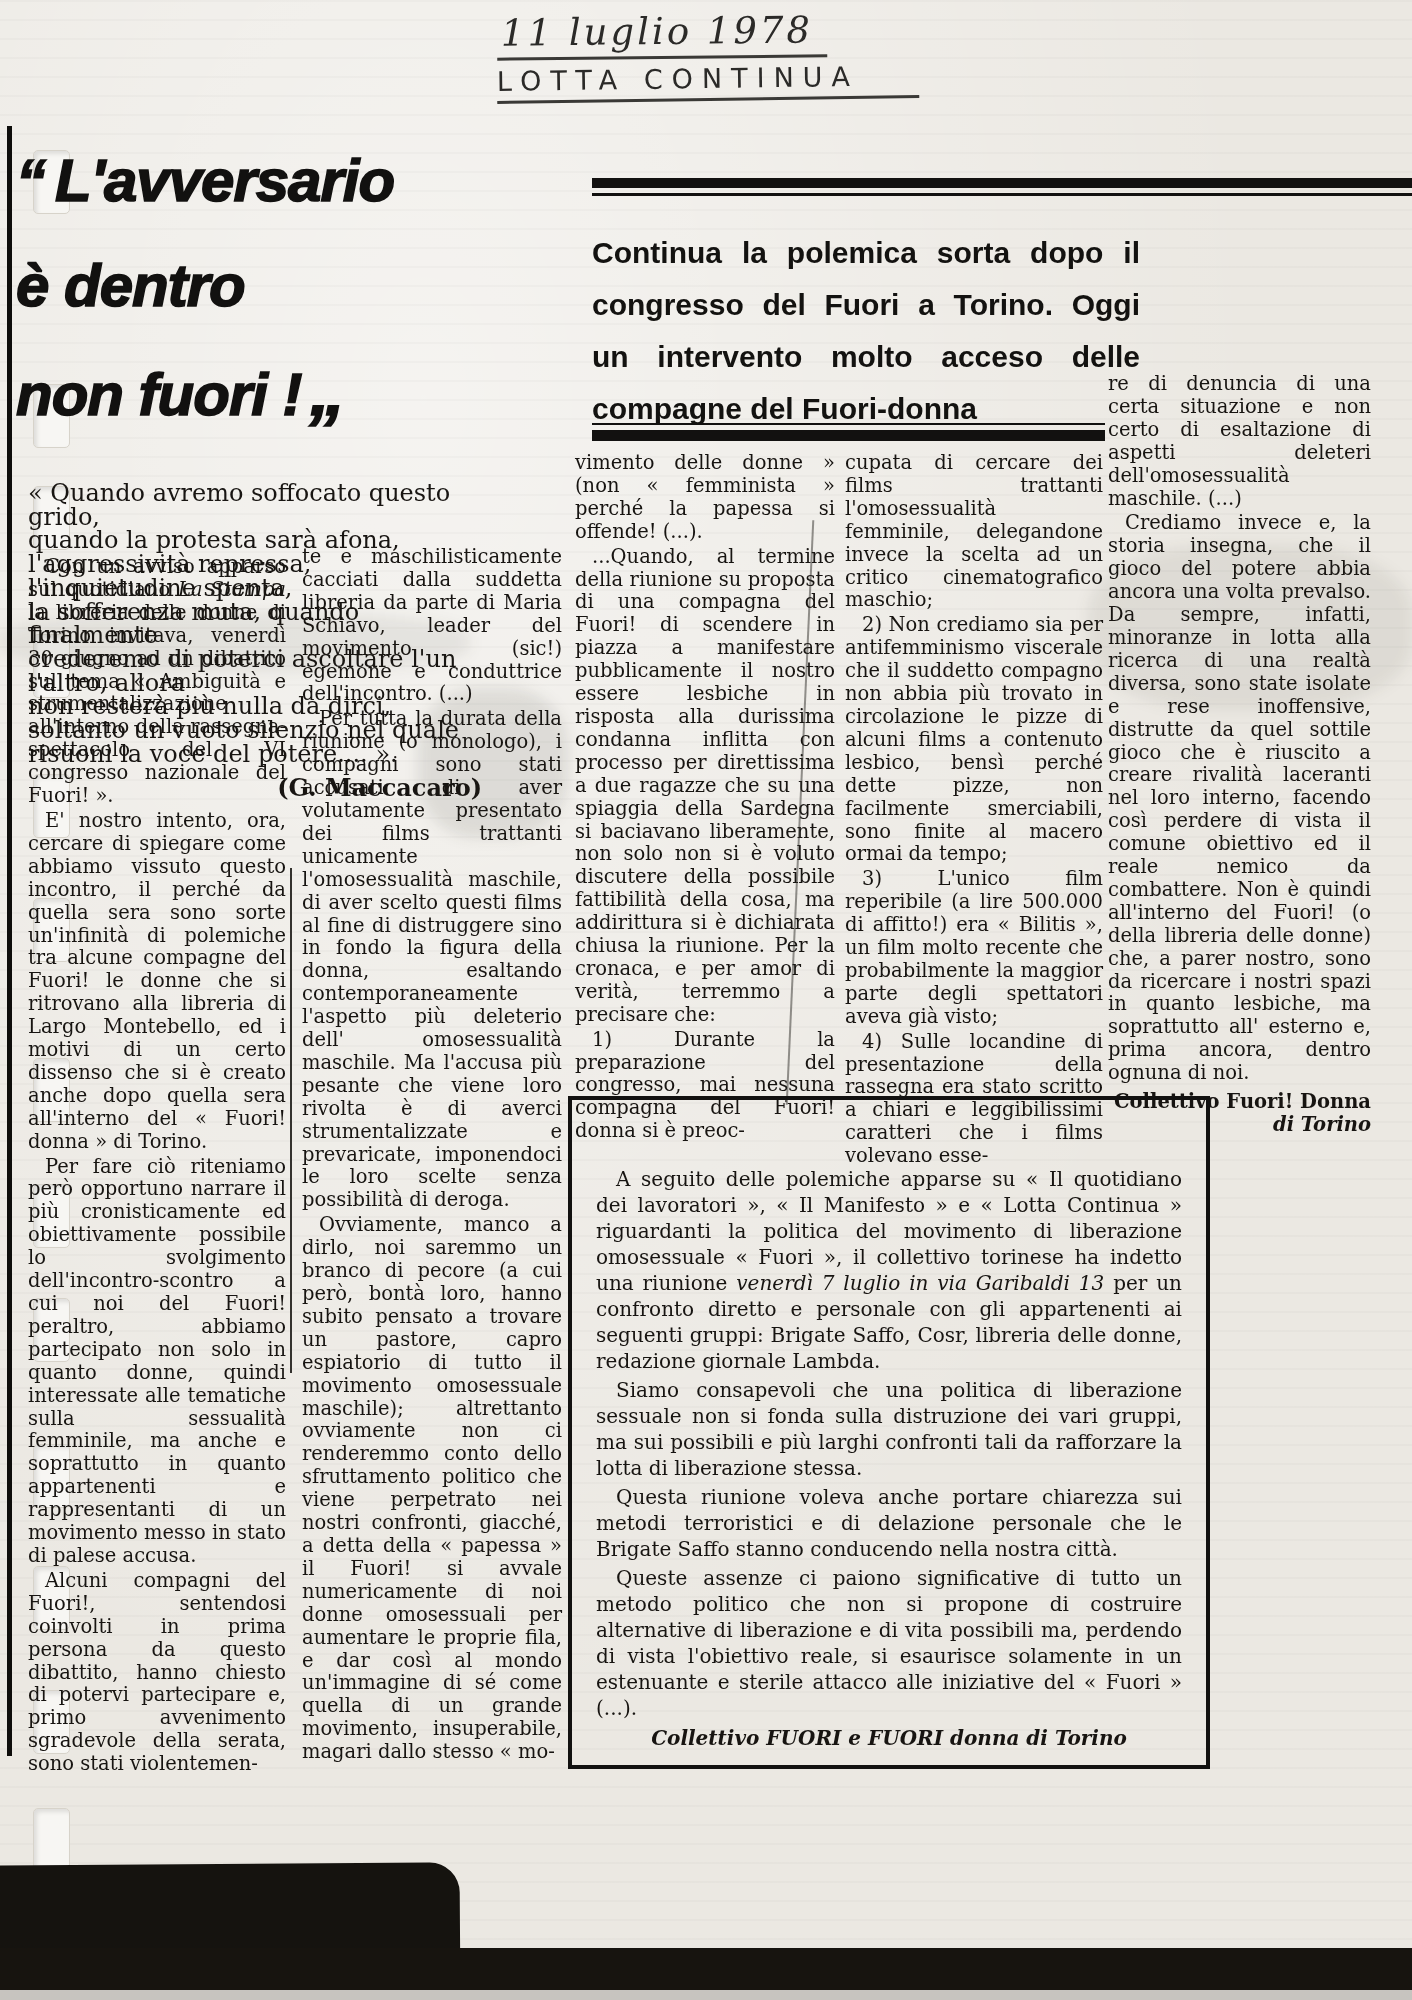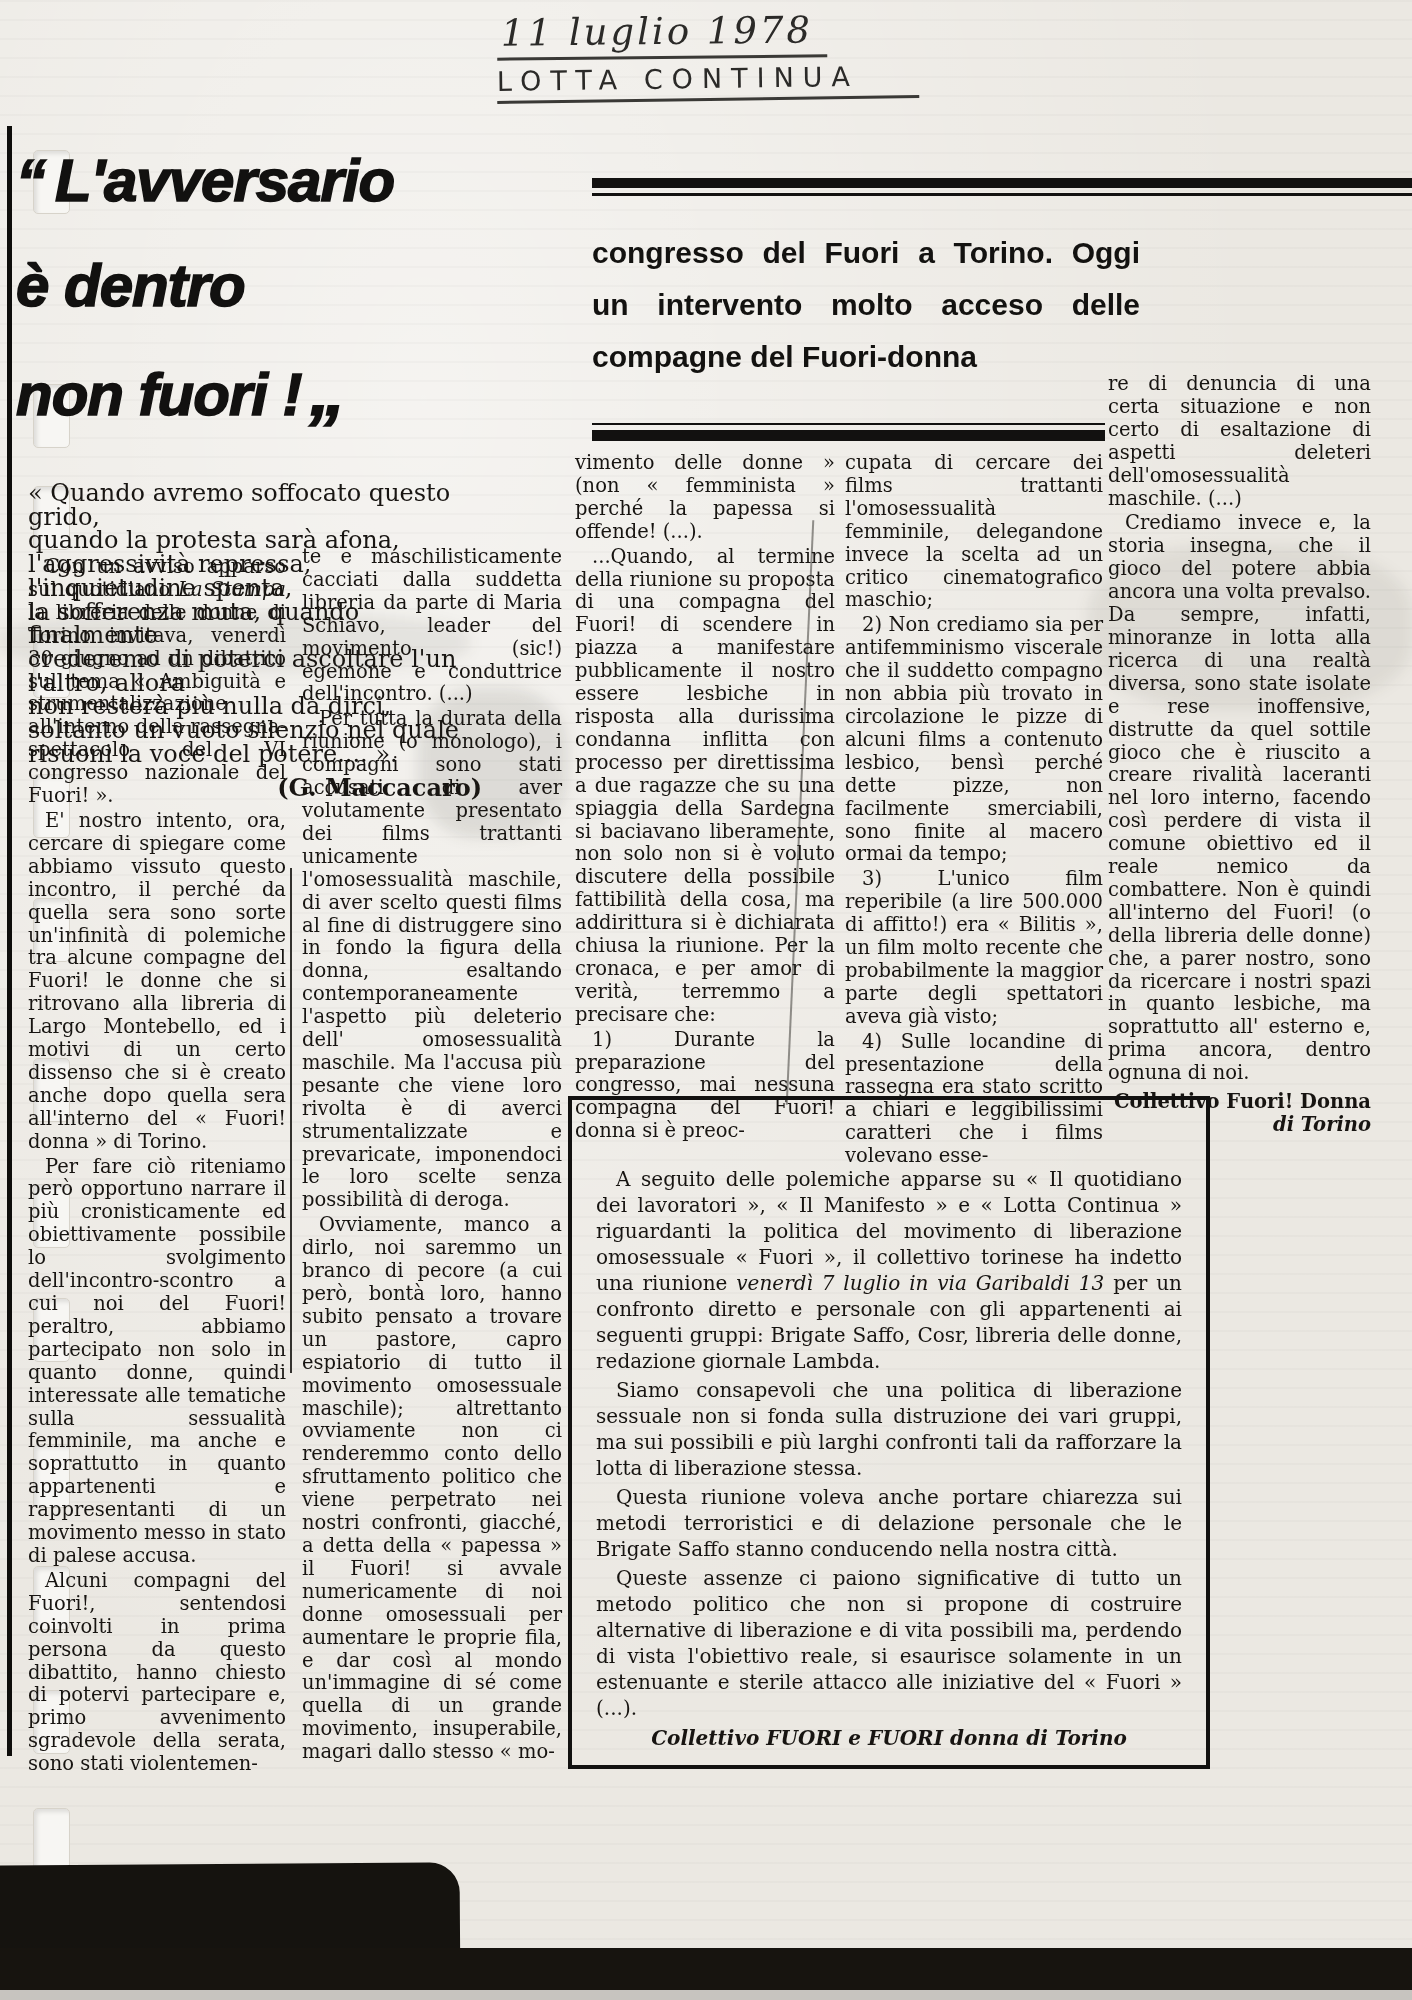--- a/index.html
+++ b/index.html
@@ -132,20 +132,21 @@
     <div>soltanto un vuoto silenzio nel quale</div>
     <div>risuoni la voce del potere.... ».</div>
     <div class="epigraph-attr">(G. Maccacaro)</div>
   </div>
 
   <div class="rule-top">
     <div class="thick"></div>
       <div class="thin"></div>
   </div>
   <div class="standfirst">
+    <div class="just">Continua la polemica sorta dopo il</div>
     <div class="just">congresso del Fuori a Torino. Oggi</div>
     <div class="just">un intervento molto acceso delle</div>
     <div>compagne del Fuori-donna</div>
   </div>
   <div class="rule-mid">
     <div class="thin"></div>
       <div class="thick"></div>
   </div>
 
   <div class="col col1">

